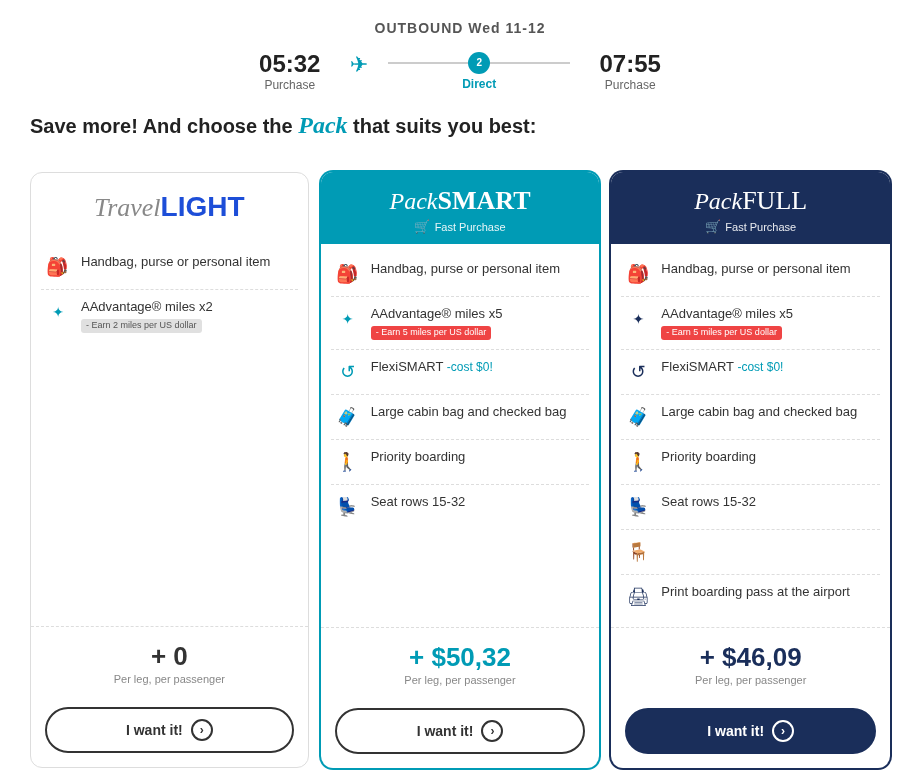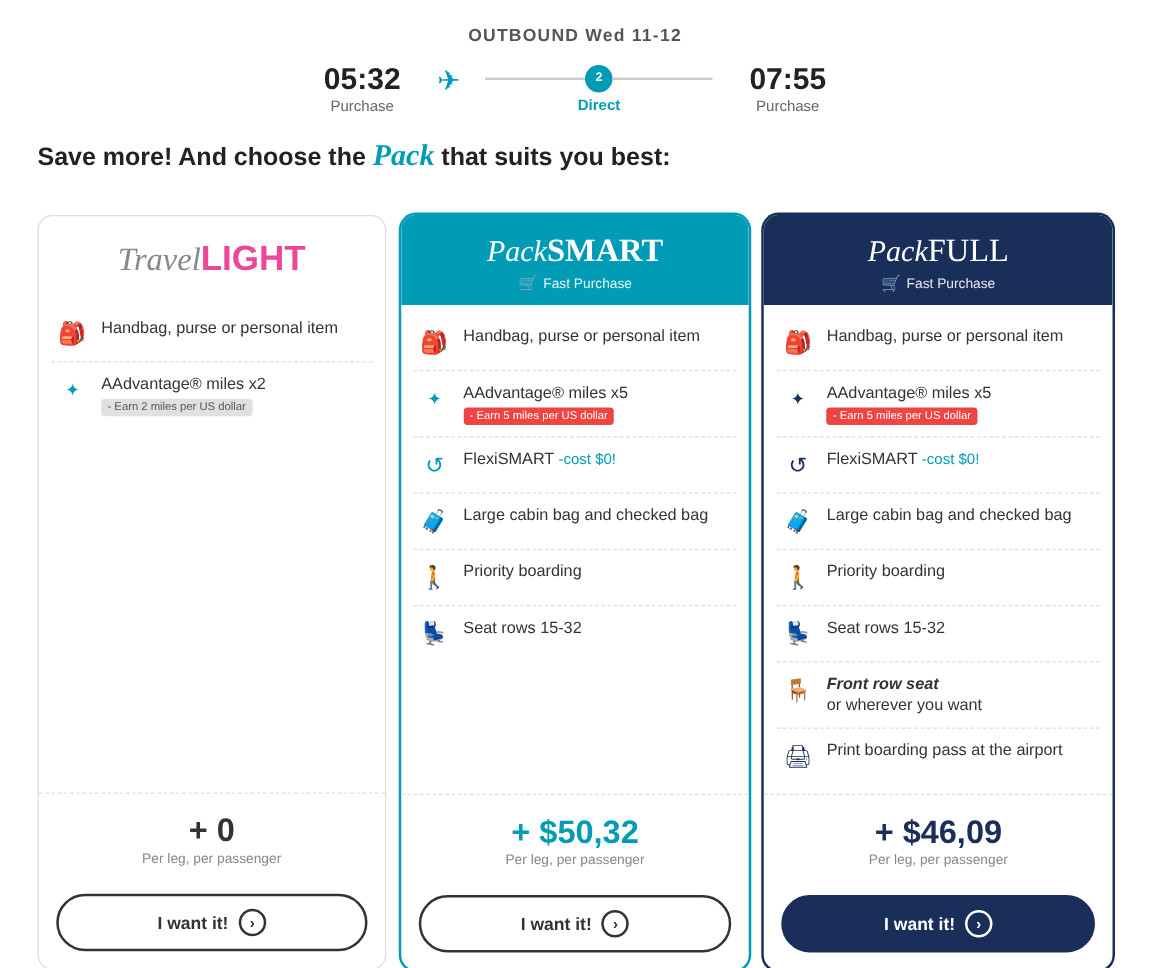--- a/index.html
+++ b/index.html
@@ -130,21 +130,21 @@
       font-size: 26px;
       color: #888;
       font-family: Georgia, serif;
       font-style: italic;
     }
     .light-title span.bold {
       font-style: normal;
       font-family: Arial, sans-serif;
       font-weight: bold;
       font-size: 28px;
-      color: #ec4899;
+      color: #1d4ed8;
     }
 
     
     .card-smart {
       border: none;
       background: #fff;
       box-shadow: 0 0 0 2px #009bb5;
     }
     .card-smart .card-header {
       background: #009bb5;
@@ -465,24 +465,20 @@
       <div class="feature-item">
         <div class="feature-icon">🚶</div>
         <div class="feature-text">Priority boarding</div>
       </div>
       <div class="feature-item">
         <div class="feature-icon">💺</div>
         <div class="feature-text">Seat rows 15-32</div>
       </div>
       <div class="feature-item">
         <div class="feature-icon">🪑</div>
-        <div class="feature-text">
-          <span class="italic-text">Front row seat</span><br>
-          <span style="font-weight:normal; font-style:normal;">or wherever you want</span>
-        </div>
       </div>
       <div class="feature-item">
         <div class="feature-icon">🖨</div>
         <div class="feature-text">Print boarding pass at the airport</div>
       </div>
     </div>
     <div class="card-footer">
       <div class="price-main" style="color:#1a2e5a;">+ $46,09</div>
       <div class="price-sub">Per leg, per passenger</div>
     </div>

